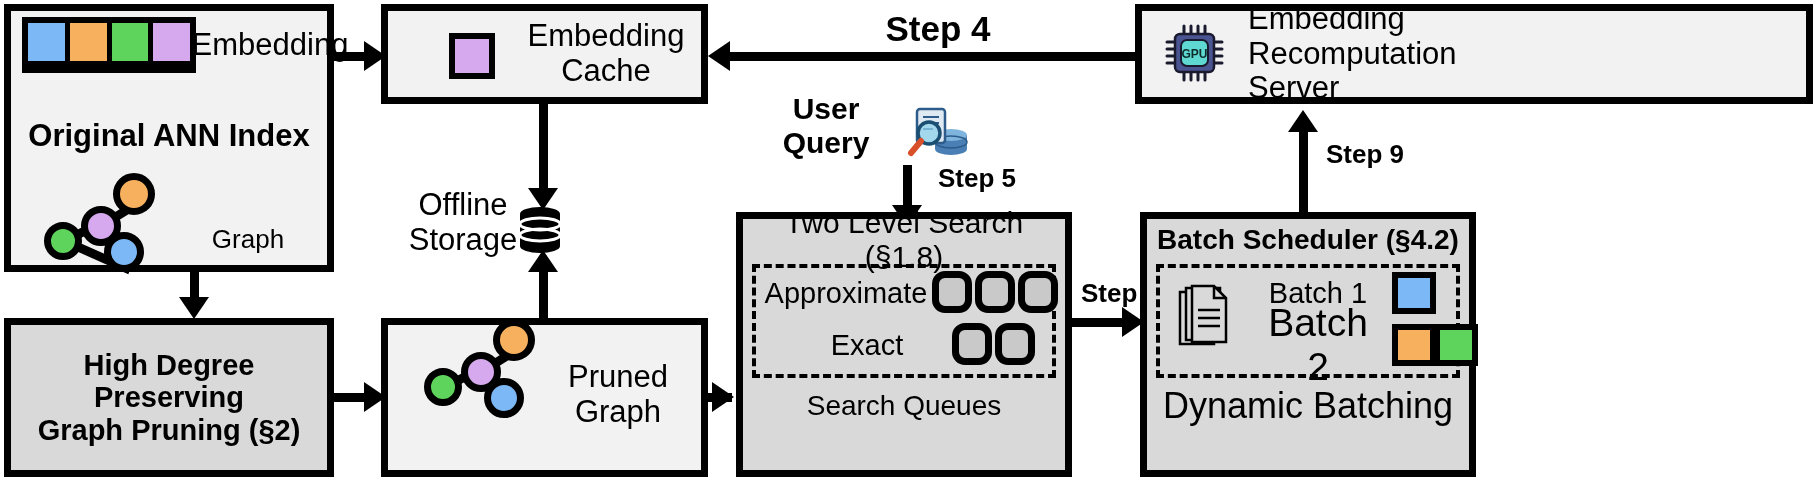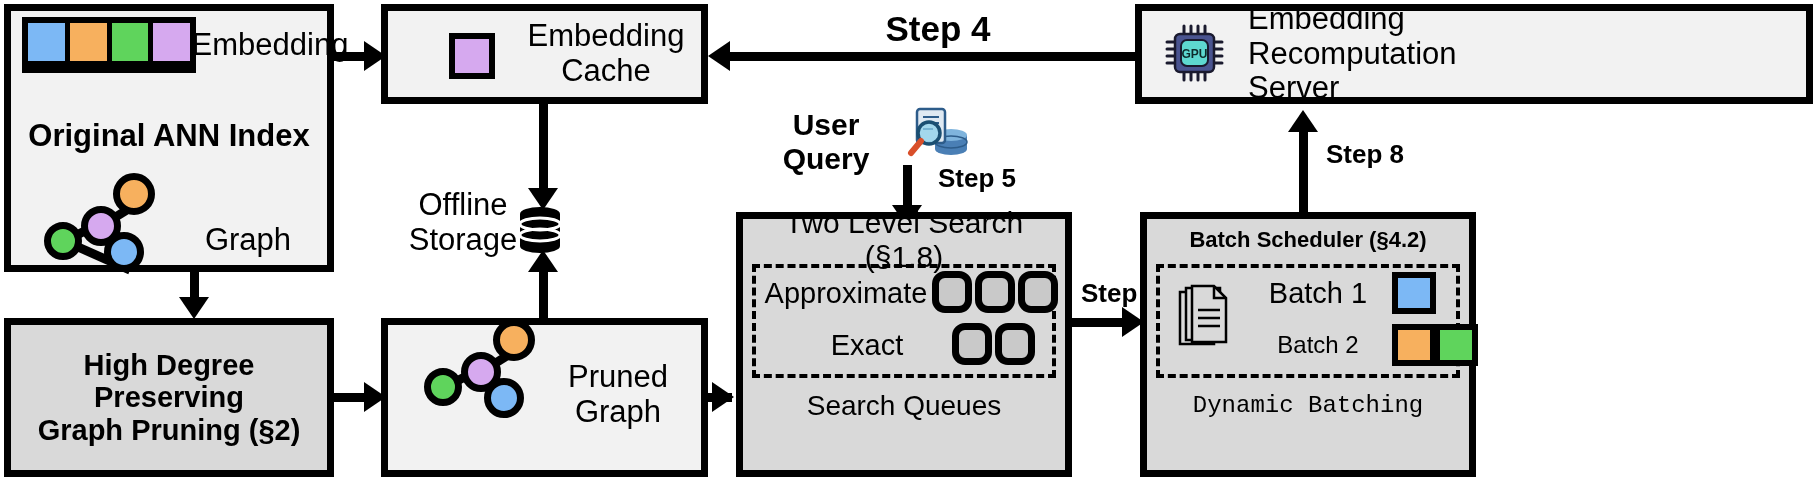--- a/index.html
+++ b/index.html
@@ -66,21 +66,21 @@
   <div class="gedge" style="left:66px;top:236px;width:52px;transform:rotate(-27deg);"></div>
   <div class="gedge" style="left:110px;top:216px;width:48px;transform:rotate(-32deg);"></div>
   <div class="gedge" style="left:68px;top:238px;width:68px;transform:rotate(24deg);"></div>
   <div class="gedge" style="left:112px;top:222px;width:44px;transform:rotate(63deg);"></div>
   <div class="gnode" style="left:113px;top:173px;width:42px;height:42px;background:#f7b05e;"></div>
   <div class="gnode" style="left:81px;top:206px;width:40px;height:40px;background:#d6a9ef;"></div>
   <div class="gnode" style="left:44px;top:222px;width:38px;height:38px;background:#5fd45c;"></div>
   <div class="gnode" style="left:104px;top:232px;width:40px;height:40px;background:#7cb8f5;"></div>
 </div>
 
-<div class="lbl" style="left:178px;top:218px;width:140px;height:44px;font-size:31px;">Graph</div>
+<div class="lbl" style="left:178px;top:218px;width:140px;height:44px;font-size:26px;">Graph</div>
 
 <div class="box box-gray" style="left:4px;top:318px;width:330px;height:159px;"></div>
 <div class="lbl bold" style="left:10px;top:326px;width:318px;height:143px;font-size:29px;">High Degree Preserving
 Graph Pruning (§2)</div>
 
 <div class="vline" style="left:190px;top:272px;height:28px;"></div>
 <div class="ar-d" style="left:179px;top:297px;"></div>
 
 <div class="hline" style="left:334px;top:52px;width:34px;"></div>
 <div class="ar-r" style="left:364px;top:41px;"></div>
@@ -122,21 +122,21 @@
 </div>
 
 <div class="lbl" style="left:528px;top:373px;width:180px;height:44px;font-size:31px;">Pruned Graph</div>
 
 <div class="hline" style="left:334px;top:393px;width:34px;"></div>
 <div class="ar-r" style="left:364px;top:382px;"></div>
 
 <div class="hline" style="left:708px;top:393px;width:24px;"></div>
 <div class="ar-r" style="left:712px;top:382px;"></div>
 
-<div class="lbl bold" style="left:748px;top:120px;width:156px;height:44px;font-size:30px;">User Query</div>
+<div class="lbl bold" style="left:748px;top:104px;width:156px;height:44px;font-size:30px;">User Query</div>
 
 <div style="position:absolute;left:905px;top:105px;width:64px;height:62px;">
   <svg width="64" height="62" viewBox="0 0 64 62">
     <ellipse cx="46" cy="44" rx="16" ry="6" fill="#4a7fb5"></ellipse>
     <rect x="30" y="30" width="32" height="14" fill="#4a7fb5"></rect>
     <ellipse cx="46" cy="30" rx="16" ry="6" fill="#7fb4dd"></ellipse>
     <ellipse cx="46" cy="37" rx="16" ry="6" fill="none" stroke="#2d5c8a" stroke-width="1.5"></ellipse>
     <rect x="12" y="4" width="28" height="34" rx="3" fill="#dfe9f2" stroke="#2d5c8a" stroke-width="2.5"></rect>
     <path d="M18 12 h16 M18 18 h16 M18 24 h10" stroke="#2d5c8a" stroke-width="2" fill="none"></path>
     <circle cx="24" cy="28" r="11" fill="#8fd0ea" fill-opacity="0.75" stroke="#1b4f72" stroke-width="3.5"></circle>
@@ -162,46 +162,46 @@
 <div class="qcell" style="left:952px;top:323px;width:40px;height:42px;"></div>
 <div class="qcell" style="left:995px;top:323px;width:40px;height:42px;"></div>
 
 <div class="lbl" style="left:742px;top:384px;width:324px;height:44px;font-size:28px;">Search Queues</div>
 
 <div class="hline" style="left:1072px;top:318px;width:58px;"></div>
 <div class="ar-r" style="left:1122px;top:307px;"></div>
 <div class="lbl bold" style="left:1068px;top:277px;width:104px;height:34px;font-size:26px;">Step 2</div>
 
 <div class="box box-gray" style="left:1140px;top:212px;width:336px;height:265px;"></div>
-<div class="lbl bold" style="left:1146px;top:220px;width:324px;height:40px;font-size:22px;">Batch Scheduler (§4.2)</div>
+<div class="lbl bold" style="left:1146px;top:220px;width:324px;height:40px;font-size:28px;">Batch Scheduler (§4.2)</div>
 
 <div class="dashbox" style="left:1156px;top:264px;width:304px;height:114px;"></div>
 
 <div style="position:absolute;left:1178px;top:284px;width:56px;height:70px;">
   <svg width="56" height="70" viewBox="0 0 56 70">
     <rect x="2" y="8" width="34" height="52" fill="#d9d9d9" stroke="#000" stroke-width="2.5"></rect>
     <rect x="8" y="4" width="34" height="52" fill="#d9d9d9" stroke="#000" stroke-width="2.5"></rect>
     <path d="M14 2 h22 l12 12 v44 h-34 z" fill="#d9d9d9" stroke="#000" stroke-width="2.5"></path>
     <path d="M36 2 v12 h12" fill="none" stroke="#000" stroke-width="2.5"></path>
     <path d="M20 26 h22 M20 34 h22 M20 42 h22" stroke="#000" stroke-width="2.5" fill="none"></path>
   </svg>
 </div>
 
 <div class="lbl" style="left:1252px;top:272px;width:132px;height:42px;font-size:29px;">Batch 1</div>
 <div class="sw1" style="left:1392px;top:272px;width:44px;height:42px;background:#7cb8f5;"></div>
 
-<div class="lbl" style="left:1252px;top:324px;width:132px;height:42px;font-size:24px;">Batch 2</div>
+<div class="lbl" style="left:1252px;top:324px;width:132px;height:42px;font-size:39px;">Batch 2</div>
 <div class="sw1" style="left:1392px;top:324px;width:44px;height:42px;background:#f7b05e;"></div>
 <div class="sw1" style="left:1434px;top:324px;width:44px;height:42px;background:#5fd45c;"></div>
 
-<div class="lbl" style="left:1146px;top:384px;width:324px;height:44px;font-size:24px;font-family:Liberation Mono, monospace;">Dynamic Batching</div>
+<div class="lbl" style="left:1146px;top:384px;width:324px;height:44px;font-size:36px;">Dynamic Batching</div>
 
 <div class="vline" style="left:1299px;top:128px;height:84px;"></div>
 <div class="ar-u" style="left:1288px;top:110px;"></div>
-<div class="lbl bold" style="left:1310px;top:138px;width:110px;height:34px;font-size:26px;">Step 8</div>
+<div class="lbl bold" style="left:1310px;top:138px;width:110px;height:34px;font-size:26px;">Step 9</div>
 
 <div class="box" style="left:1135px;top:4px;width:678px;height:100px;"></div>
 
 <div style="position:absolute;left:1165px;top:24px;width:62px;height:58px;">
   <svg width="62" height="58" viewBox="0 0 62 58">
     <g stroke="#1a1a2e" stroke-width="3" stroke-linecap="round">
       <line x1="19" y1="2" x2="19" y2="11"></line>
         <line x1="26" y1="2" x2="26" y2="11"></line>
       <line x1="33" y1="2" x2="33" y2="11"></line>
         <line x1="40" y1="2" x2="40" y2="11"></line>

